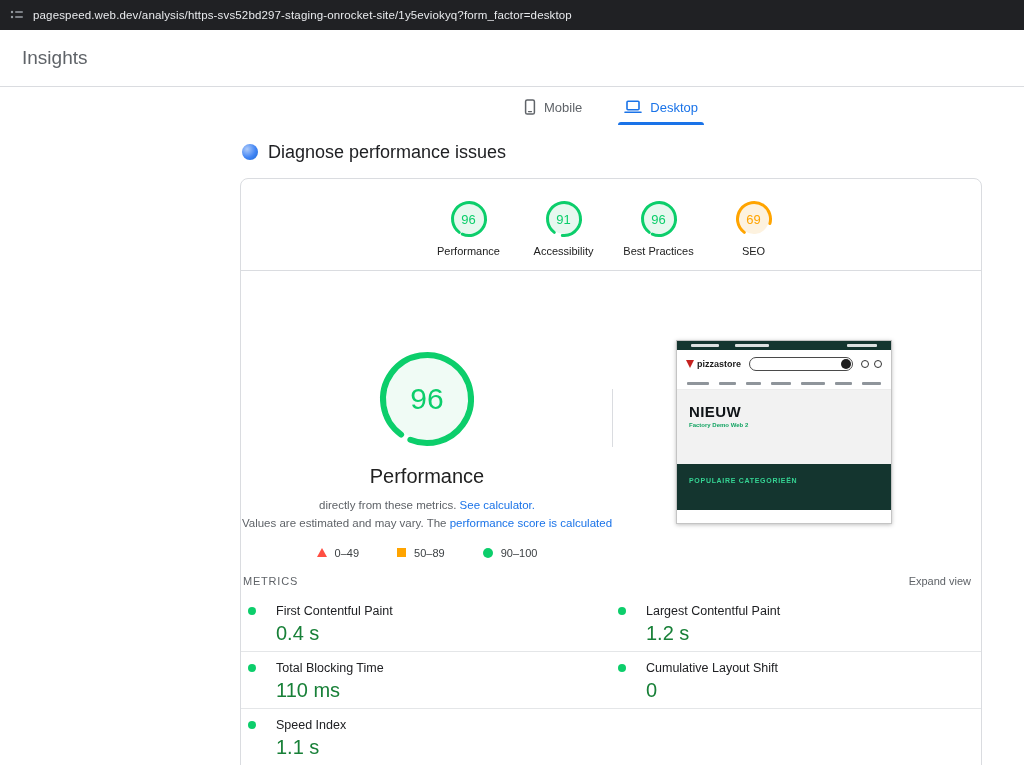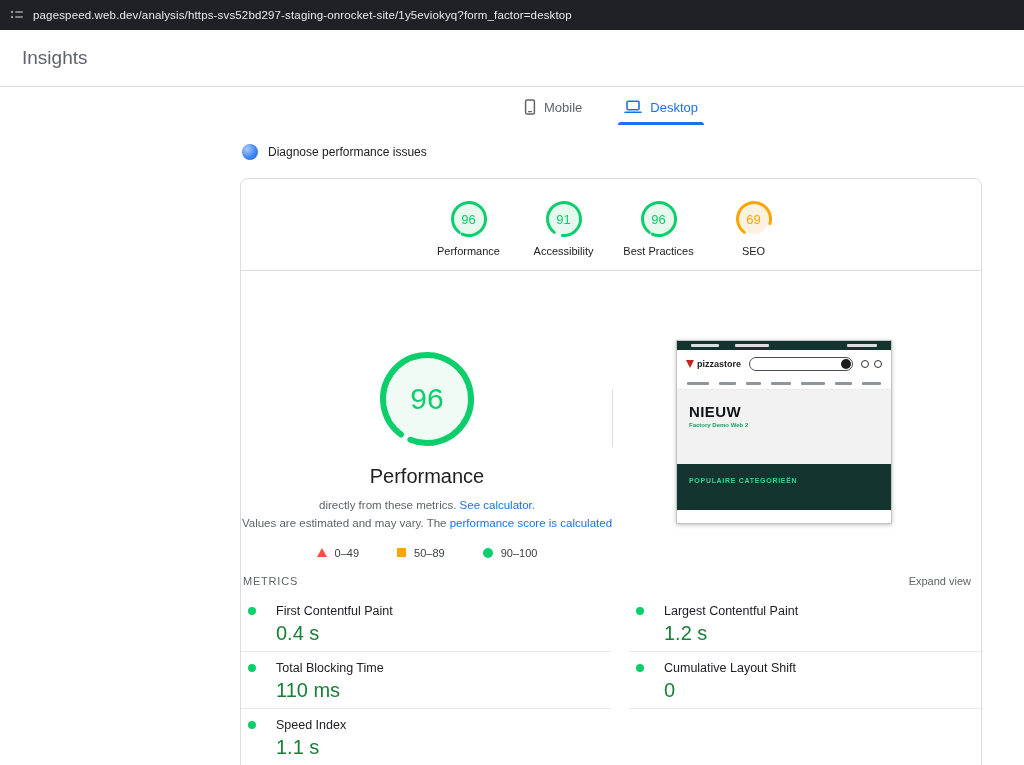--- a/index.html
+++ b/index.html
@@ -33,21 +33,21 @@
   }
   .tab .underline { position:absolute; left:0; right:0; bottom:0; height:3px; border-radius:3px 3px 0 0; background:transparent; }
 
   
   .content { position:absolute; left:240px; top:141px; width:742px; }
   .diagnose { display:flex; align-items:center; gap:10px; padding-left:2px; height:22px; }
   .insights-icon {
     width:16px; height:16px; border-radius:50%;
     background:radial-gradient(circle at 32% 32%, #aecbfa, #4285f4 55%, #1967d2);
   }
-  .diagnose-title { font-size:12px; font-weight:500; color:#202124; }
+  .diagnose-title { font-size:18px; font-weight:500; color:#202124; }
 
   .card {
     margin-top:15px; border:1px solid #dadce0; border-radius:8px;
     height:600px; overflow:hidden; background:#fff;
   }
 
   
   .scores-row { display:flex; justify-content:center; gap:13px; padding:20px 0 13px; border-bottom:1px solid #dadce0; }
   .score { width:82px; display:flex; flex-direction:column; align-items:center; cursor:pointer; }
   .gauge { position:relative; width:40px; height:40px; }
@@ -94,21 +94,21 @@
   .shot-hero-title { font-size:15px; font-weight:800; color:#101418; letter-spacing:.4px; }
   .shot-hero-sub { margin-top:2px; font-size:6px; font-weight:700; color:#13a463; }
   .shot-cats { height:46px; background:#14352f; padding:13px 0 0 12px; }
   .shot-cats-title { font-size:7px; font-weight:700; letter-spacing:.7px; color:#35d393; }
   .shot-bottom { height:13px; background:#fff; }
 
   
   .metrics-head { display:flex; justify-content:space-between; align-items:center; padding:7px 10px 8px 2px; }
   .metrics-title { font-size:11px; font-weight:500; letter-spacing:.8px; color:#5f6368; }
   .expand { font-size:11px; color:#5f6368; cursor:pointer; }
-  .metrics-grid { display:flex; gap:18px; }
+  .metrics-grid { display:flex; }
   .mcol1 { width:370px; }
   .mcol2 { flex:1; }
   .metric { padding:9px 0 6px 7px; border-bottom:1px solid #e4e6e8; }
   .metric-head { display:flex; align-items:center; gap:20px; font-size:12.5px; color:#202124; }
   .dot { width:8px; height:8px; border-radius:50%; flex:0 0 auto; }
   .metric-value { margin-left:28px; margin-top:4px; font-size:20px; }
 </style>
 <style>.dot{background:#0cce6b}.metric-value{color:#188038}.tab.active{color:#1a73e8}.tab.active .underline{background:#1a73e8}.link{color:#1a73e8}.legend-triangle{border-bottom-color:#ff4e42}.legend-square{background:#ffa400}.legend-circle{background:#0cce6b}</style></head>
 <body>
 

